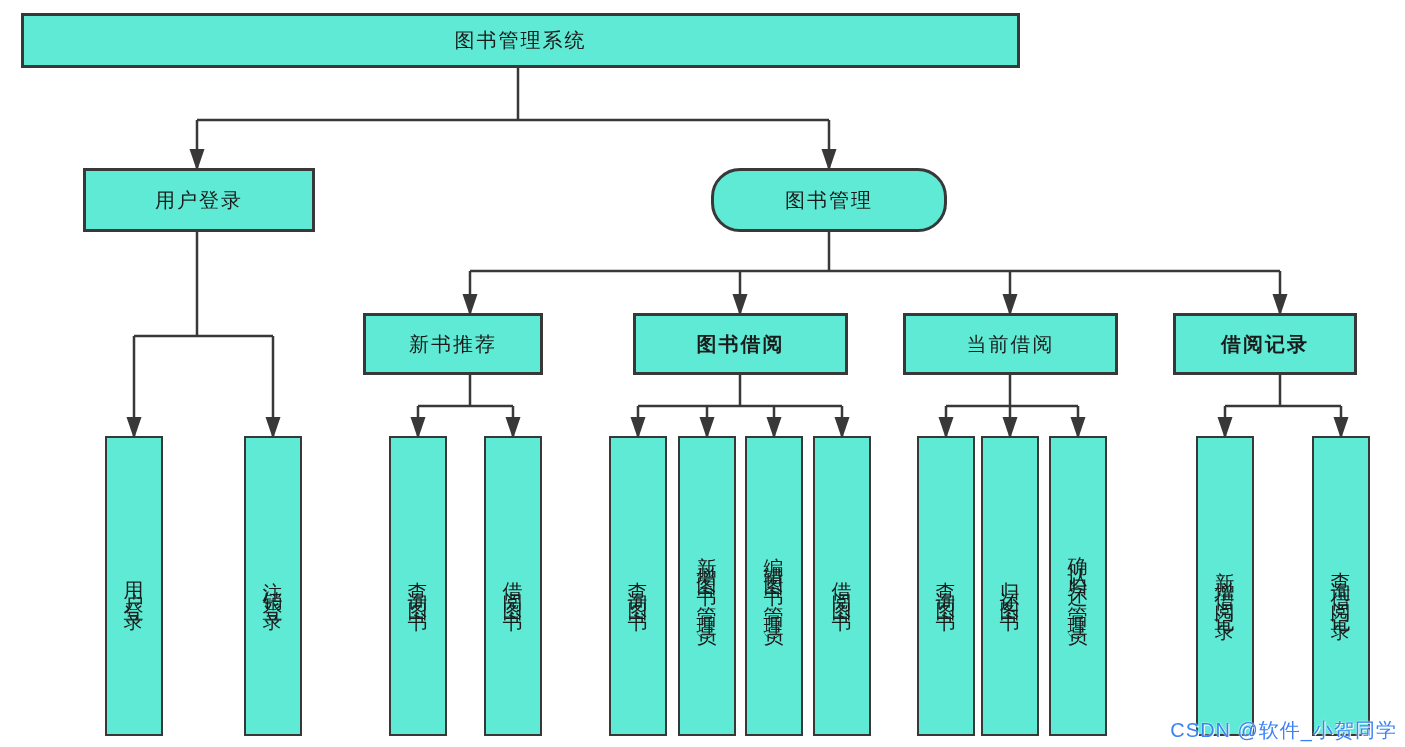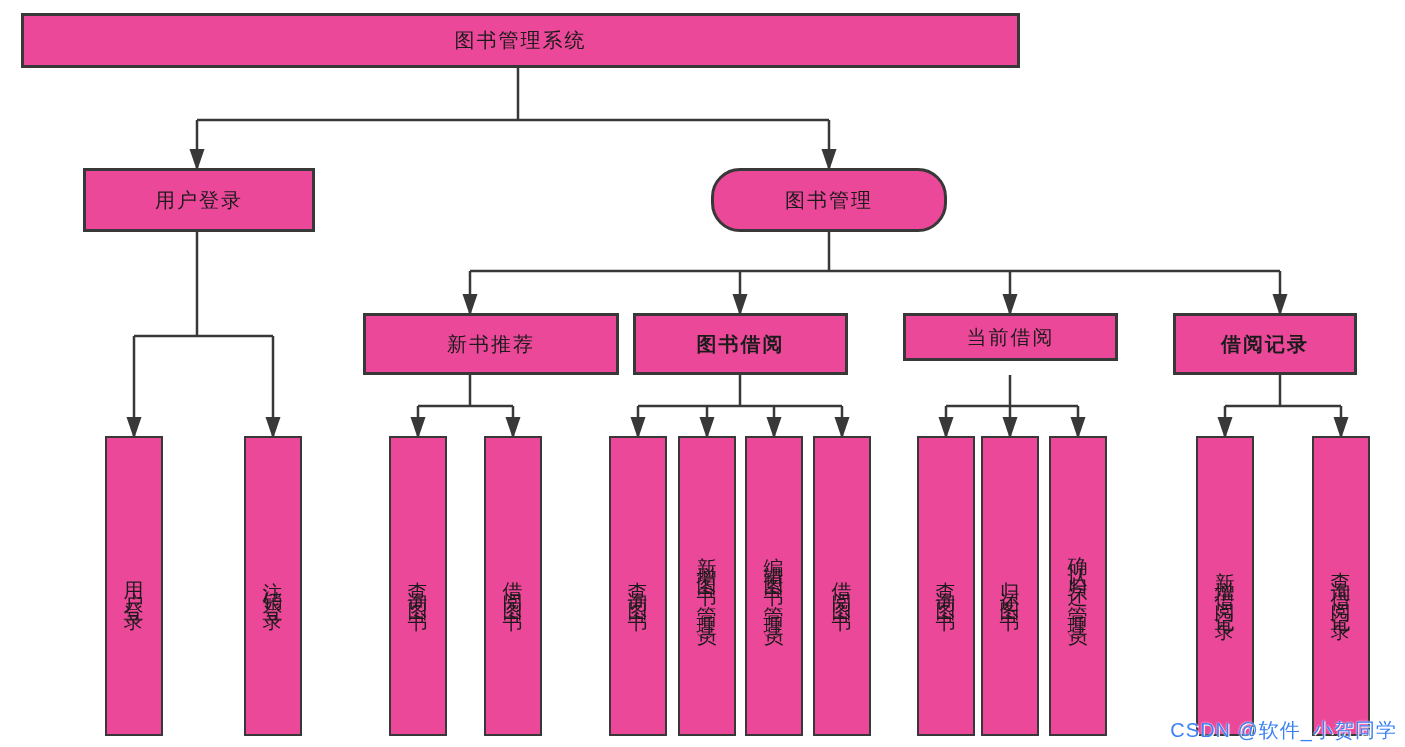--- a/index.html
+++ b/index.html
@@ -17,21 +17,21 @@
   .connectors {
     position: absolute;
     left: 0; top: 0;
     width: 1405px; height: 747px;
     z-index: 1;
   }
 
   .node {
     position: absolute;
     z-index: 2;
-    background: #ec4899;
+    background: #5eead4;
     border: 3px solid #383838;
     display: flex;
     align-items: center;
     justify-content: center;
     color: #1b1b1b;
   }
 
   .hlabel {
     font-size: 20px;
     letter-spacing: 2px;
@@ -48,23 +48,23 @@
   }
 
   
   .n-root   { left: 21px;  top: 13px;  width: 999px; height: 55px; }
 
   
   .n-login  { left: 83px;  top: 168px; width: 232px; height: 64px; }
   .n-mgmt   { left: 711px; top: 168px; width: 236px; height: 64px; border-radius: 29px; }
 
   
-  .n-newbook { left: 363px;  top: 313px; width: 256px; height: 62px; }
+  .n-newbook { left: 363px;  top: 313px; width: 180px; height: 62px; }
   .n-borrow  { left: 633px;  top: 313px; width: 215px; height: 62px; font-weight: bold; }
-  .n-current { left: 903px;  top: 313px; width: 215px; height: 48px; }
+  .n-current { left: 903px;  top: 313px; width: 215px; height: 62px; }
   .n-records { left: 1173px; top: 313px; width: 184px; height: 62px; font-weight: bold; }
 
   
   .leaf { top: 436px; width: 58px; height: 300px; border-width: 2.5px; }
   .n-a1 { left: 105px; }
   .n-a2 { left: 244px; }
   .n-b1 { left: 389px; }
   .n-b2 { left: 484px; }
   .n-c1 { left: 609px; }
   .n-c2 { left: 678px; }

